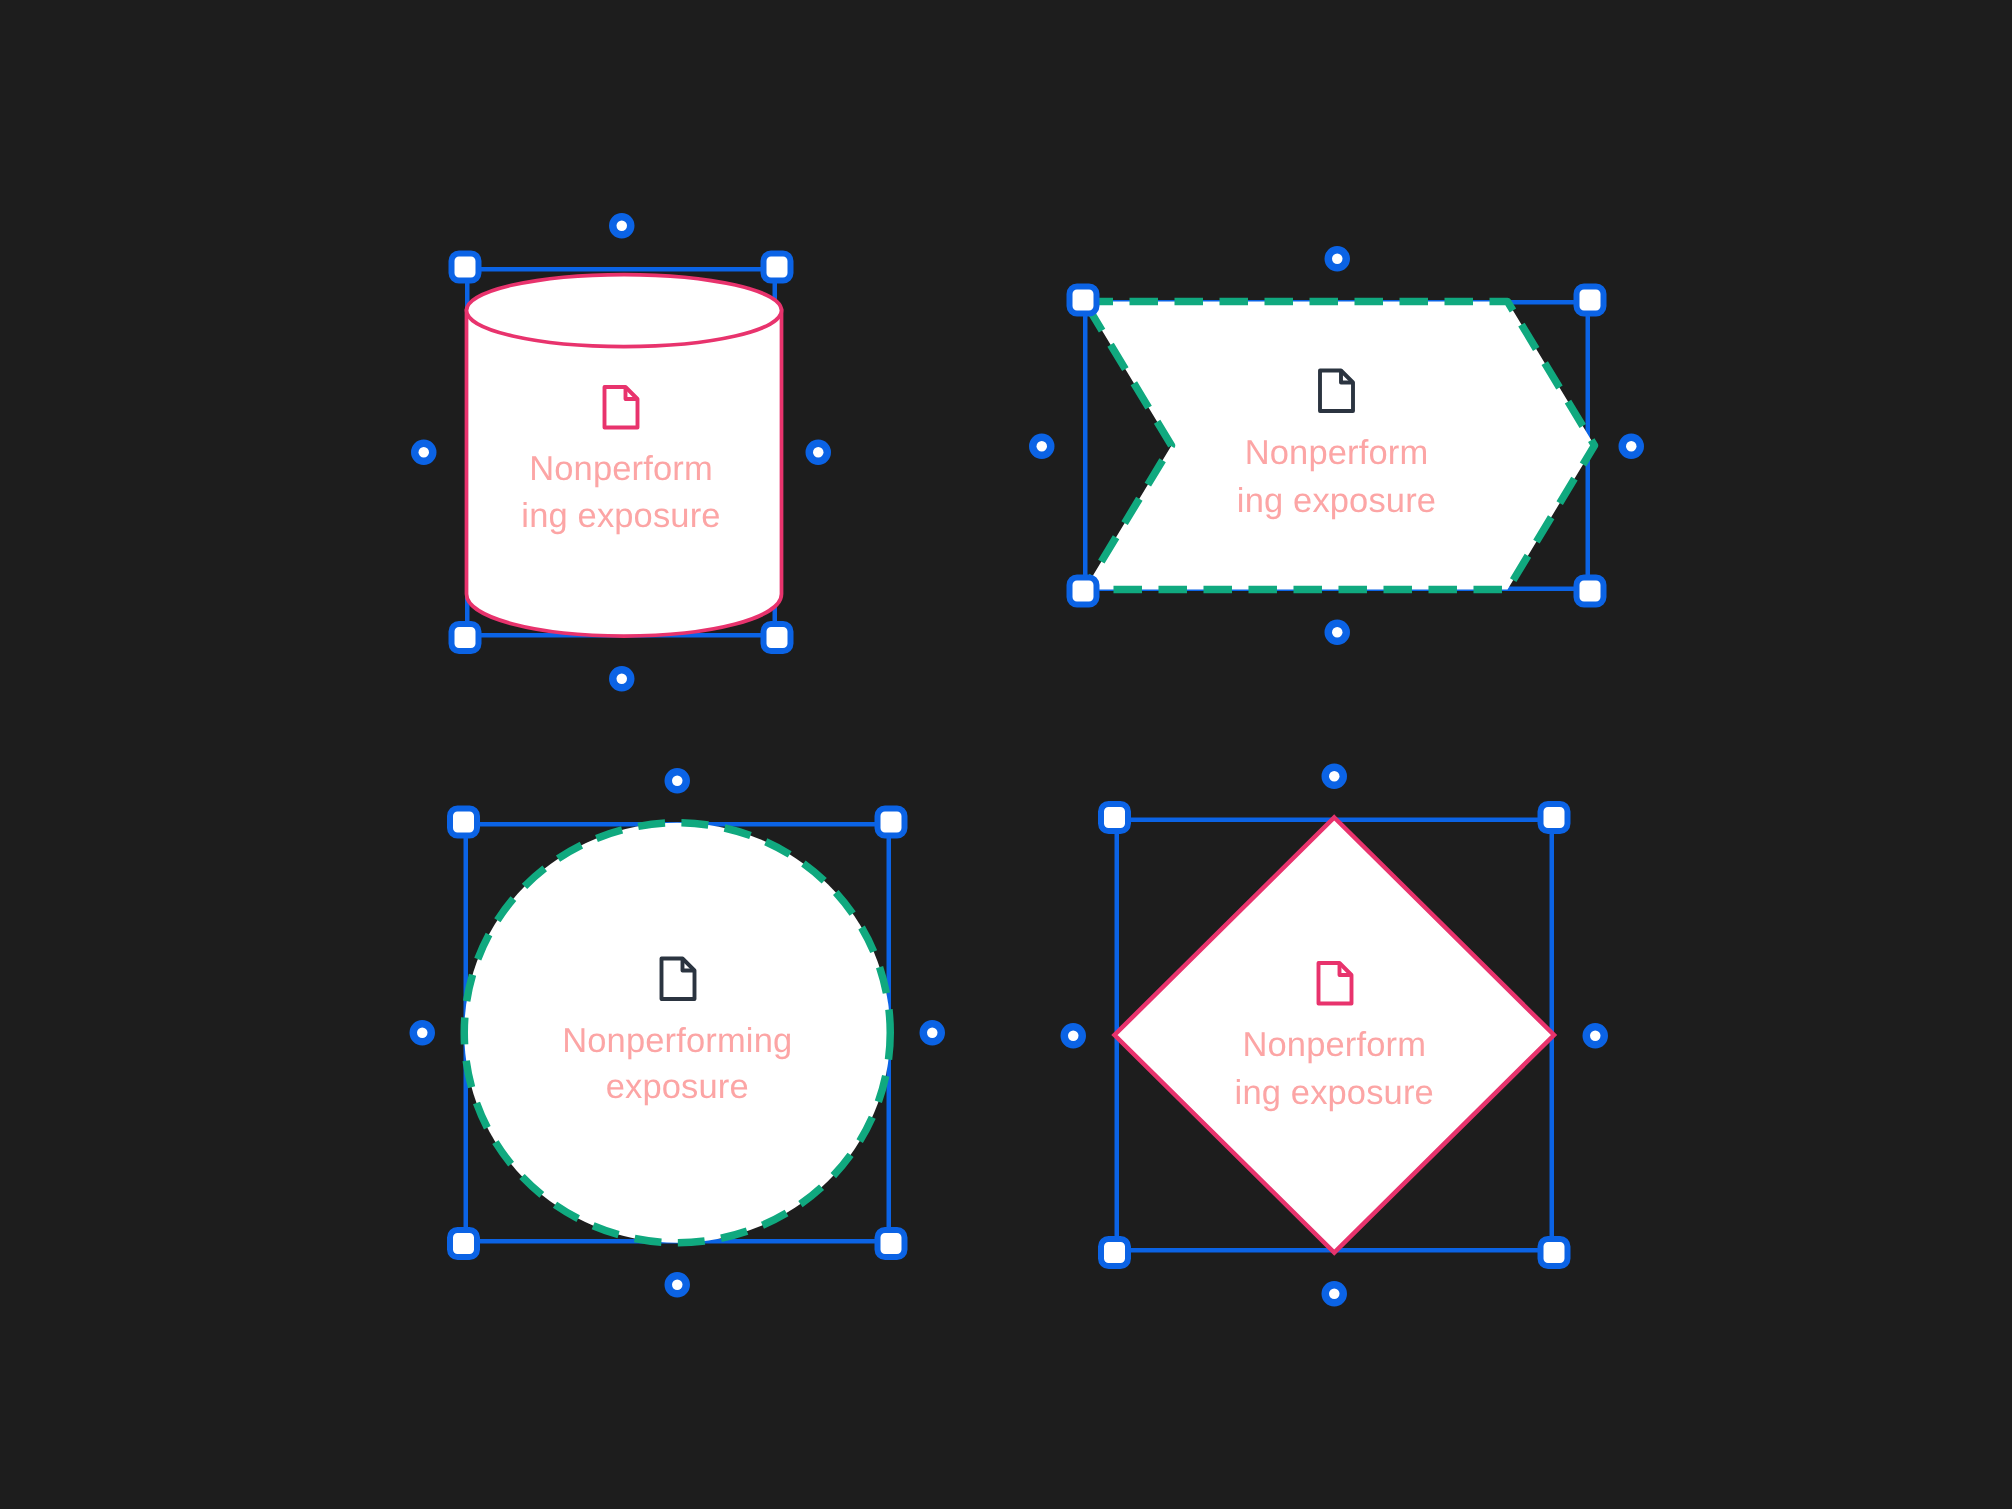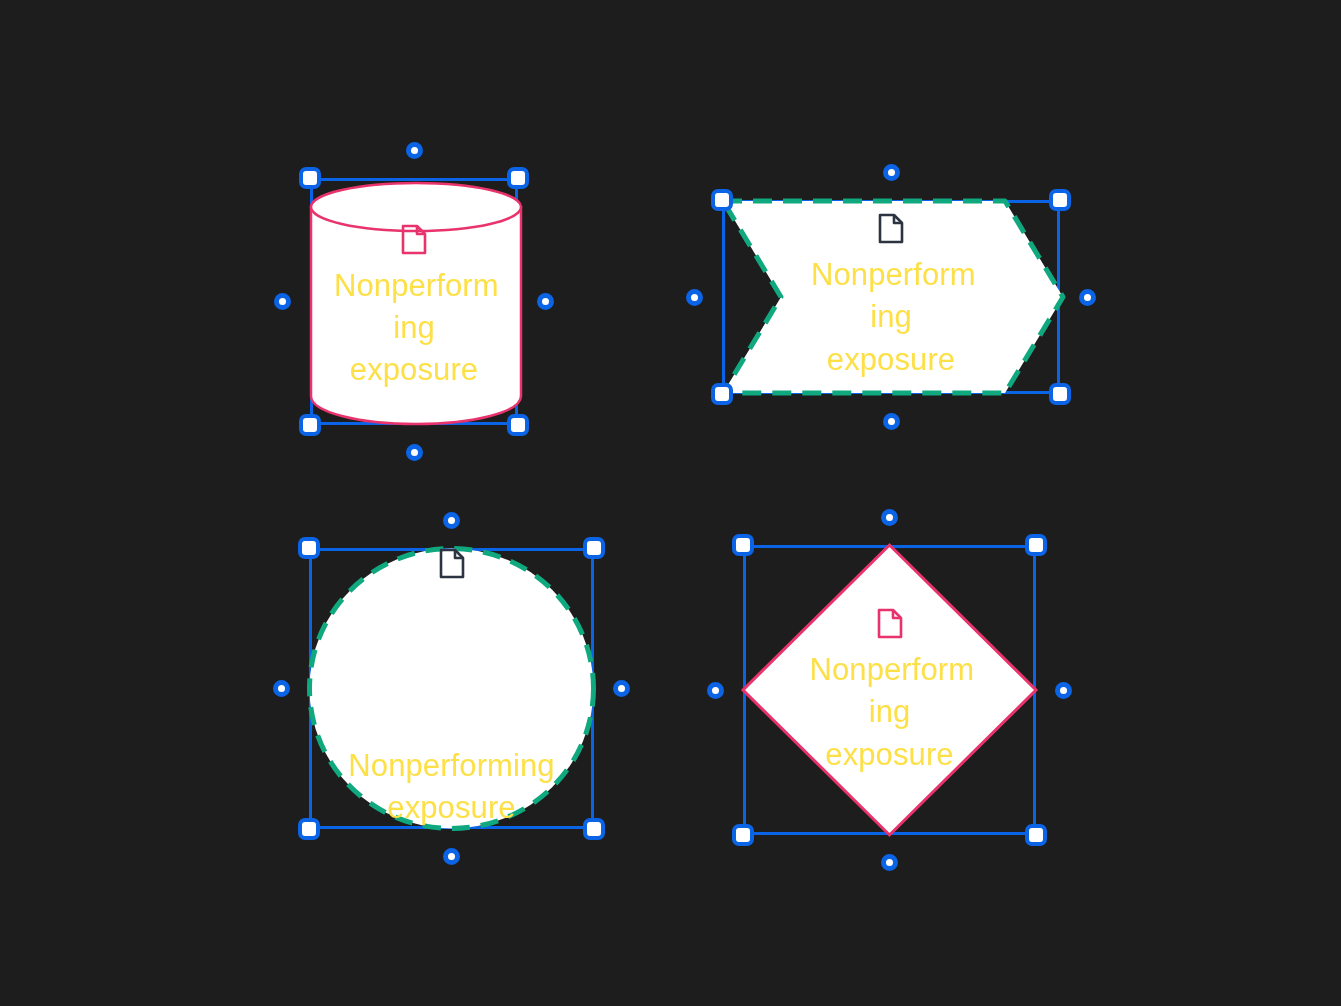--- a/index.html
+++ b/index.html
@@ -87,44 +87,44 @@
     height: 100%;
     display: flex;
     flex-direction: column;
     align-items: center;
     justify-content: center;
     z-index: 4;
     pointer-events: none;
   }
   .doc-icon { display: block; margin-bottom: 10px; }
   .shape-label {
-    font-size: 31px;
+    font-size: 23px;
     line-height: 1.36;
-    color: #fde047;
+    color: #fca5a5;
     text-align: center;
     white-space: pre-line;
     letter-spacing: 0.1px;
   }
   .label-narrow { width: 160px; }
   .label-wide   { width: 230px; }
 
   
   #sel-cylinder { left: 310px; top: 178px; width: 208px; height: 247px; }
   #sel-chevron  { left: 722px; top: 200px; width: 338px; height: 194px; }
   #sel-circle   { left: 309px; top: 548px; width: 285px; height: 281px; }
   #sel-diamond  { left: 743px; top: 545px; width: 293px; height: 290px; }
 
   #body-cylinder { left: -5px;  top: -4px;  }
   #body-chevron  { left: -3px;  top: -3px;  }
   #body-circle   { left: -3px;  top: -3px;  }
   #body-diamond  { left: -3px;  top: -3px;  }
 
   #content-cylinder { transform: translateY(6px); }
   #content-chevron  { transform: translateY(0px); }
-  #content-circle   { transform: translateY(0px); justify-content: space-between; }
+  #content-circle   { transform: translateY(0px); }
   #content-diamond  { transform: translateY(2px); }
 </style>
 </head>
 <body>
 
 <div id="canvas">
 
   <div class="sel" id="sel-cylinder">
 
     <div class="shape-body" id="body-cylinder">

